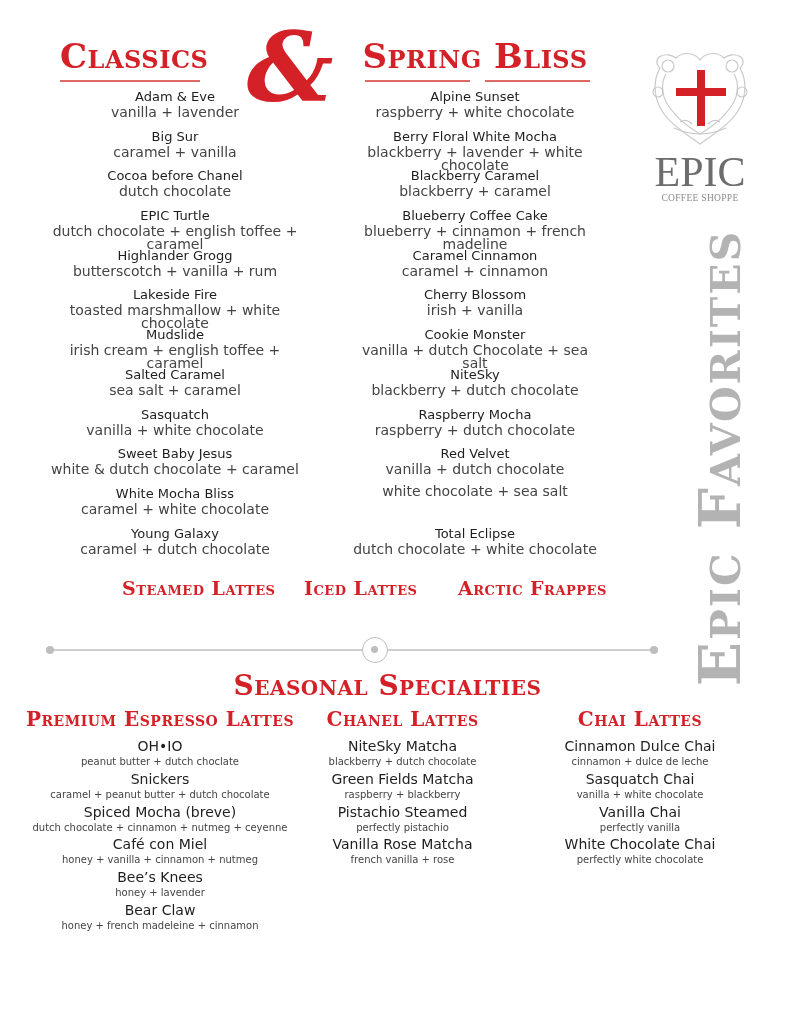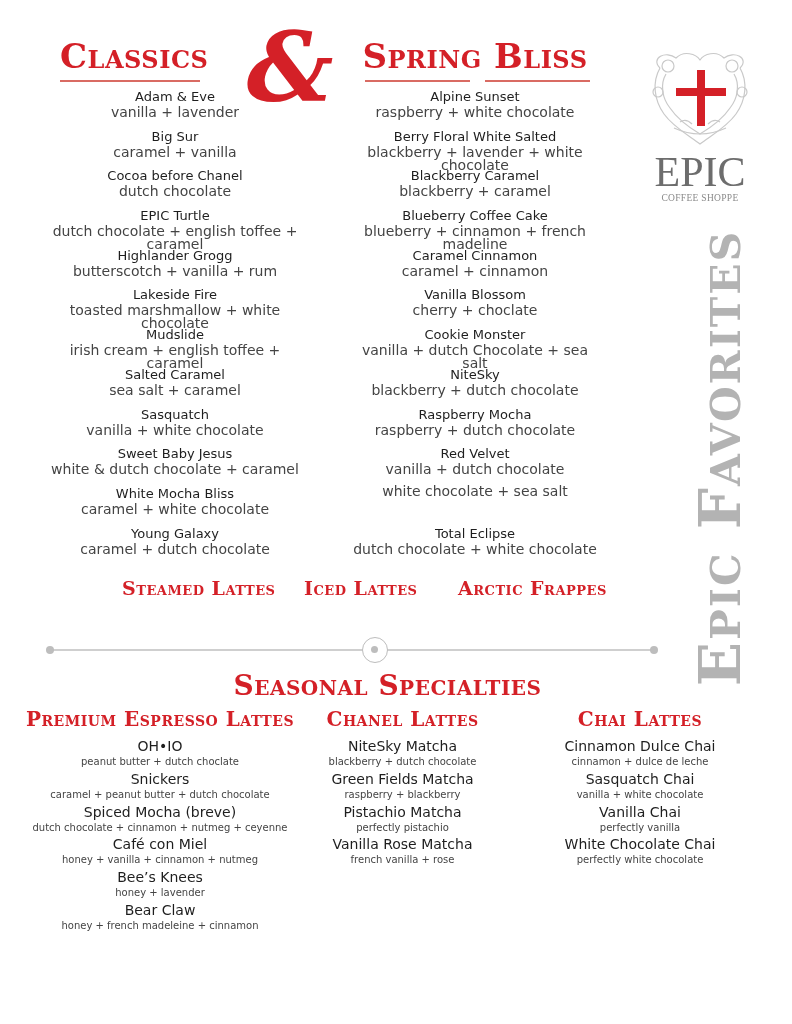--- a/index.html
+++ b/index.html
@@ -129,38 +129,38 @@
     <span class="title deco">Spring Bliss</span>
     <div class="rule rule-l"></div>
     <div class="rule rule-r"></div>
   </div>
   <div class="top-items">
     <div class="item">
         <div class="name">Alpine Sunset</div>
         <div class="desc">raspberry + white chocolate</div>
       </div>
     <div class="item">
-        <div class="name">Berry Floral White Salted</div>
+        <div class="name">Berry Floral White Mocha</div>
         <div class="desc">blackberry + lavender + white chocolate</div>
       </div>
     <div class="item">
         <div class="name">Blackberry Caramel</div>
         <div class="desc">blackberry + caramel</div>
       </div>
     <div class="item">
         <div class="name">Blueberry Coffee Cake</div>
         <div class="desc">blueberry + cinnamon + french madeline</div>
       </div>
     <div class="item">
         <div class="name">Caramel Cinnamon</div>
         <div class="desc">caramel + cinnamon</div>
       </div>
     <div class="item">
-        <div class="name">Vanilla Blossom</div>
-        <div class="desc">cherry + choclate</div>
+        <div class="name">Cherry Blossom</div>
+        <div class="desc">irish + vanilla</div>
       </div>
     <div class="item">
         <div class="name">Cookie Monster</div>
         <div class="desc">vanilla + dutch Chocolate + sea salt</div>
       </div>
     <div class="item">
         <div class="name">NiteSky</div>
         <div class="desc">blackberry + dutch chocolate</div>
       </div>
     <div class="item">
@@ -254,21 +254,21 @@
   <div class="sub-title deco">Chanel Lattes</div>
   <div class="item">
       <div class="name">NiteSky Matcha</div>
       <div class="desc">blackberry + dutch chocolate</div>
     </div>
   <div class="item">
       <div class="name">Green Fields Matcha</div>
       <div class="desc">raspberry + blackberry</div>
     </div>
   <div class="item">
-      <div class="name">Pistachio Matcha</div>
+      <div class="name">Pistachio Steamed</div>
       <div class="desc">perfectly pistachio</div>
     </div>
   <div class="item">
       <div class="name">Vanilla Rose Matcha</div>
       <div class="desc">french vanilla + rose</div>
     </div>
 </section>
 
 <section class="sub sub-chai">
   <div class="sub-title deco">Chai Lattes</div>

